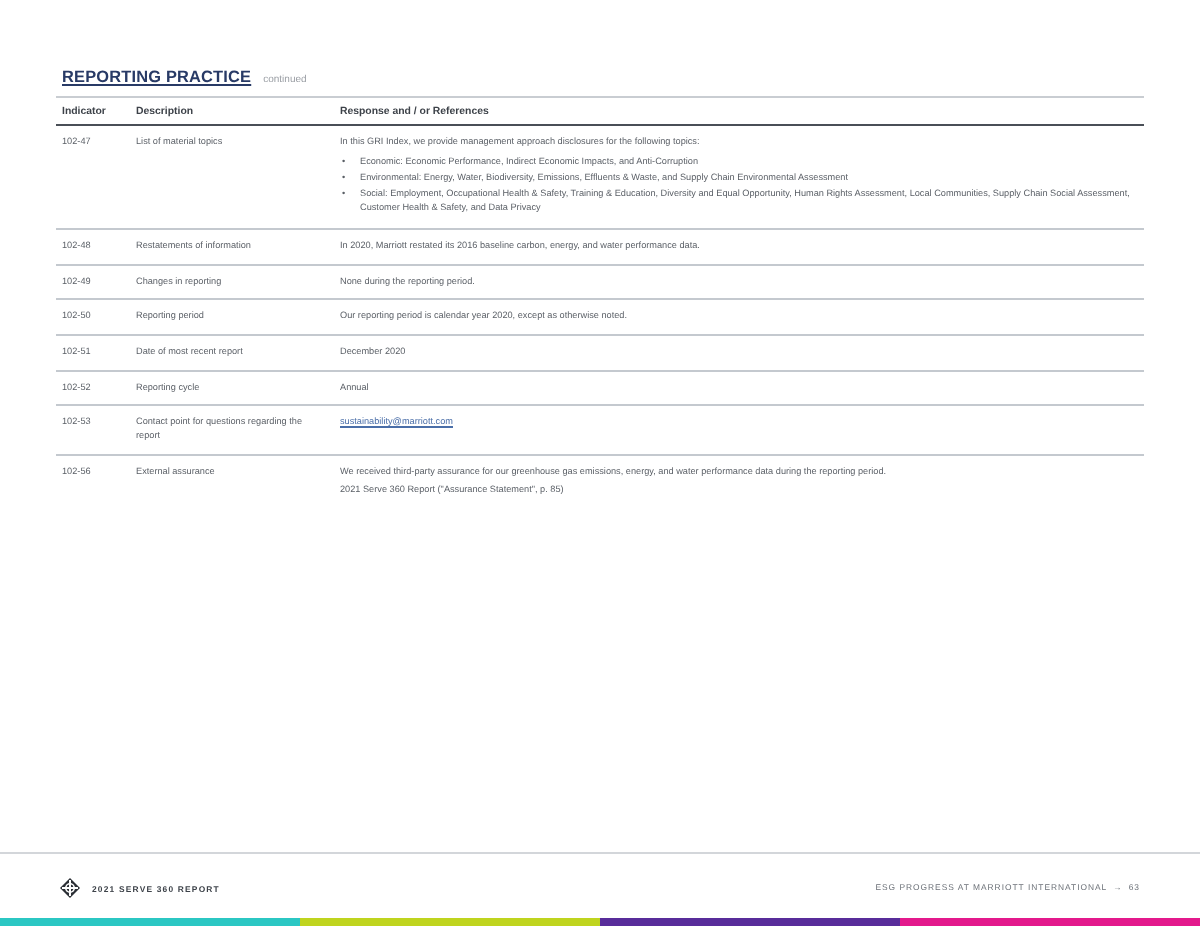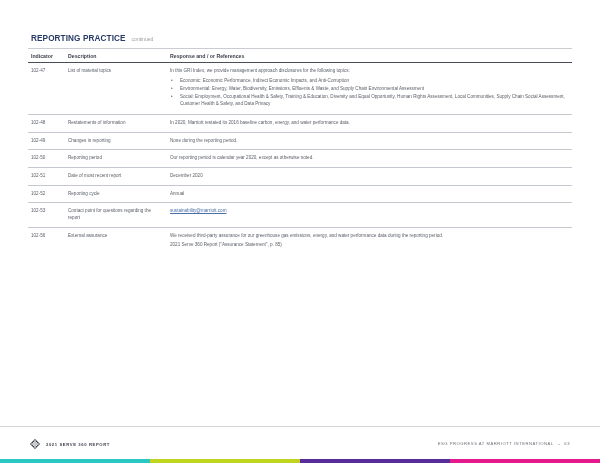--- a/index.html
+++ b/index.html
@@ -1,20 +1,20 @@
 <!DOCTYPE html>
 <html><head>
 <meta charset="utf-8">
 <style>
   * { box-sizing: border-box; margin: 0; padding: 0; }
   html, body { width: 600px; height: 463px; background: #ffffff; overflow: hidden; }
   body { position: relative; font-family: "Liberation Sans", sans-serif; color: #555a60; }
 
   .section-title { position: absolute; left: 31px; top: 34px; display: flex; align-items: baseline; gap: 6px; }
-  .section-title .main { font-size: 8.2px; font-weight: bold; color: #283a66; letter-spacing: 0.1px; }
+  .section-title .main { font-size: 8.2px; font-weight: bold; color: #283a66; letter-spacing: 0.1px; text-decoration: underline; }
   .section-title .sub { font-size: 5px; color: #9a9ea4; }
 
   .table { position: absolute; left: 28px; top: 48px; width: 544px; }
   .thead { display: flex; border-top: 1px solid #c9cdd2; border-bottom: 1.5px solid #4a4f57; height: 15px; align-items: center; }
   .th { font-size: 5.2px; font-weight: bold; color: #3d4249; }
   .col1 { width: 40px; padding-left: 3px; }
   .col2 { width: 102px; }
   .col3 { flex: 1; }
 
   .row { display: flex; border-bottom: 1px solid #c4c9cf; font-size: 4.6px; color: #5a5f66; line-height: 1.45; }

